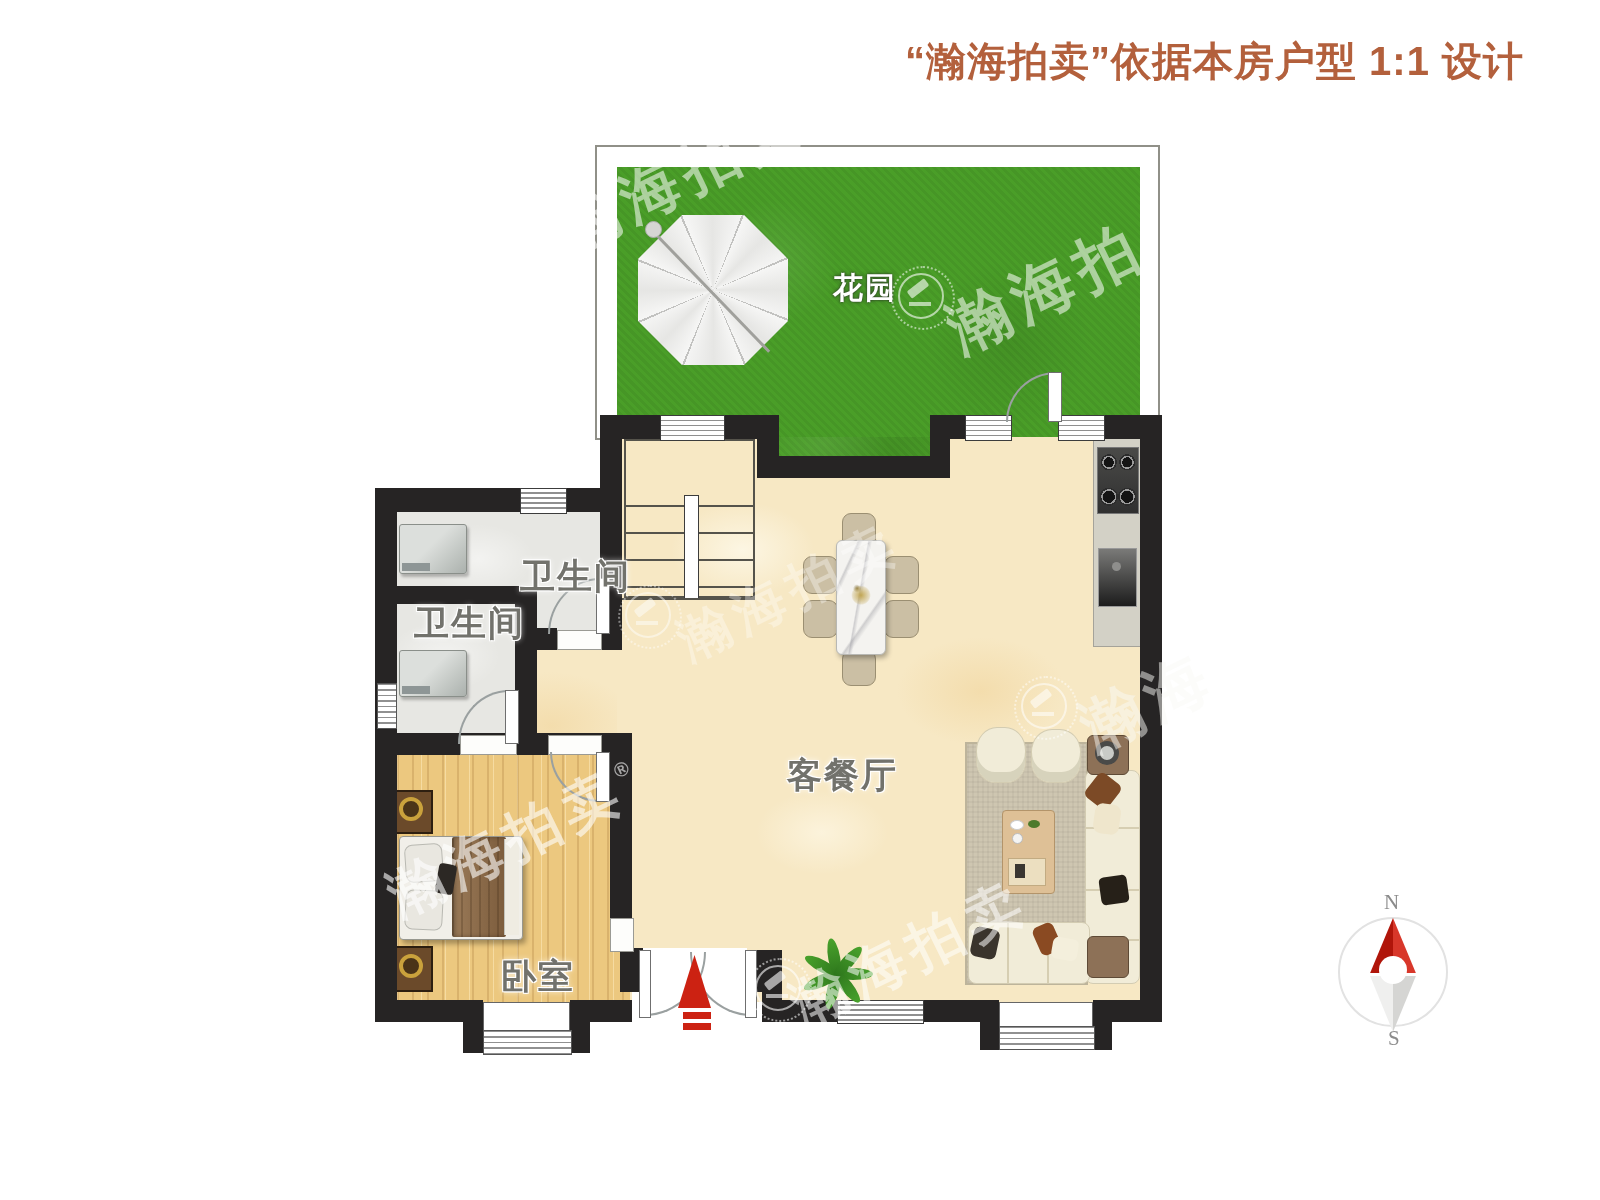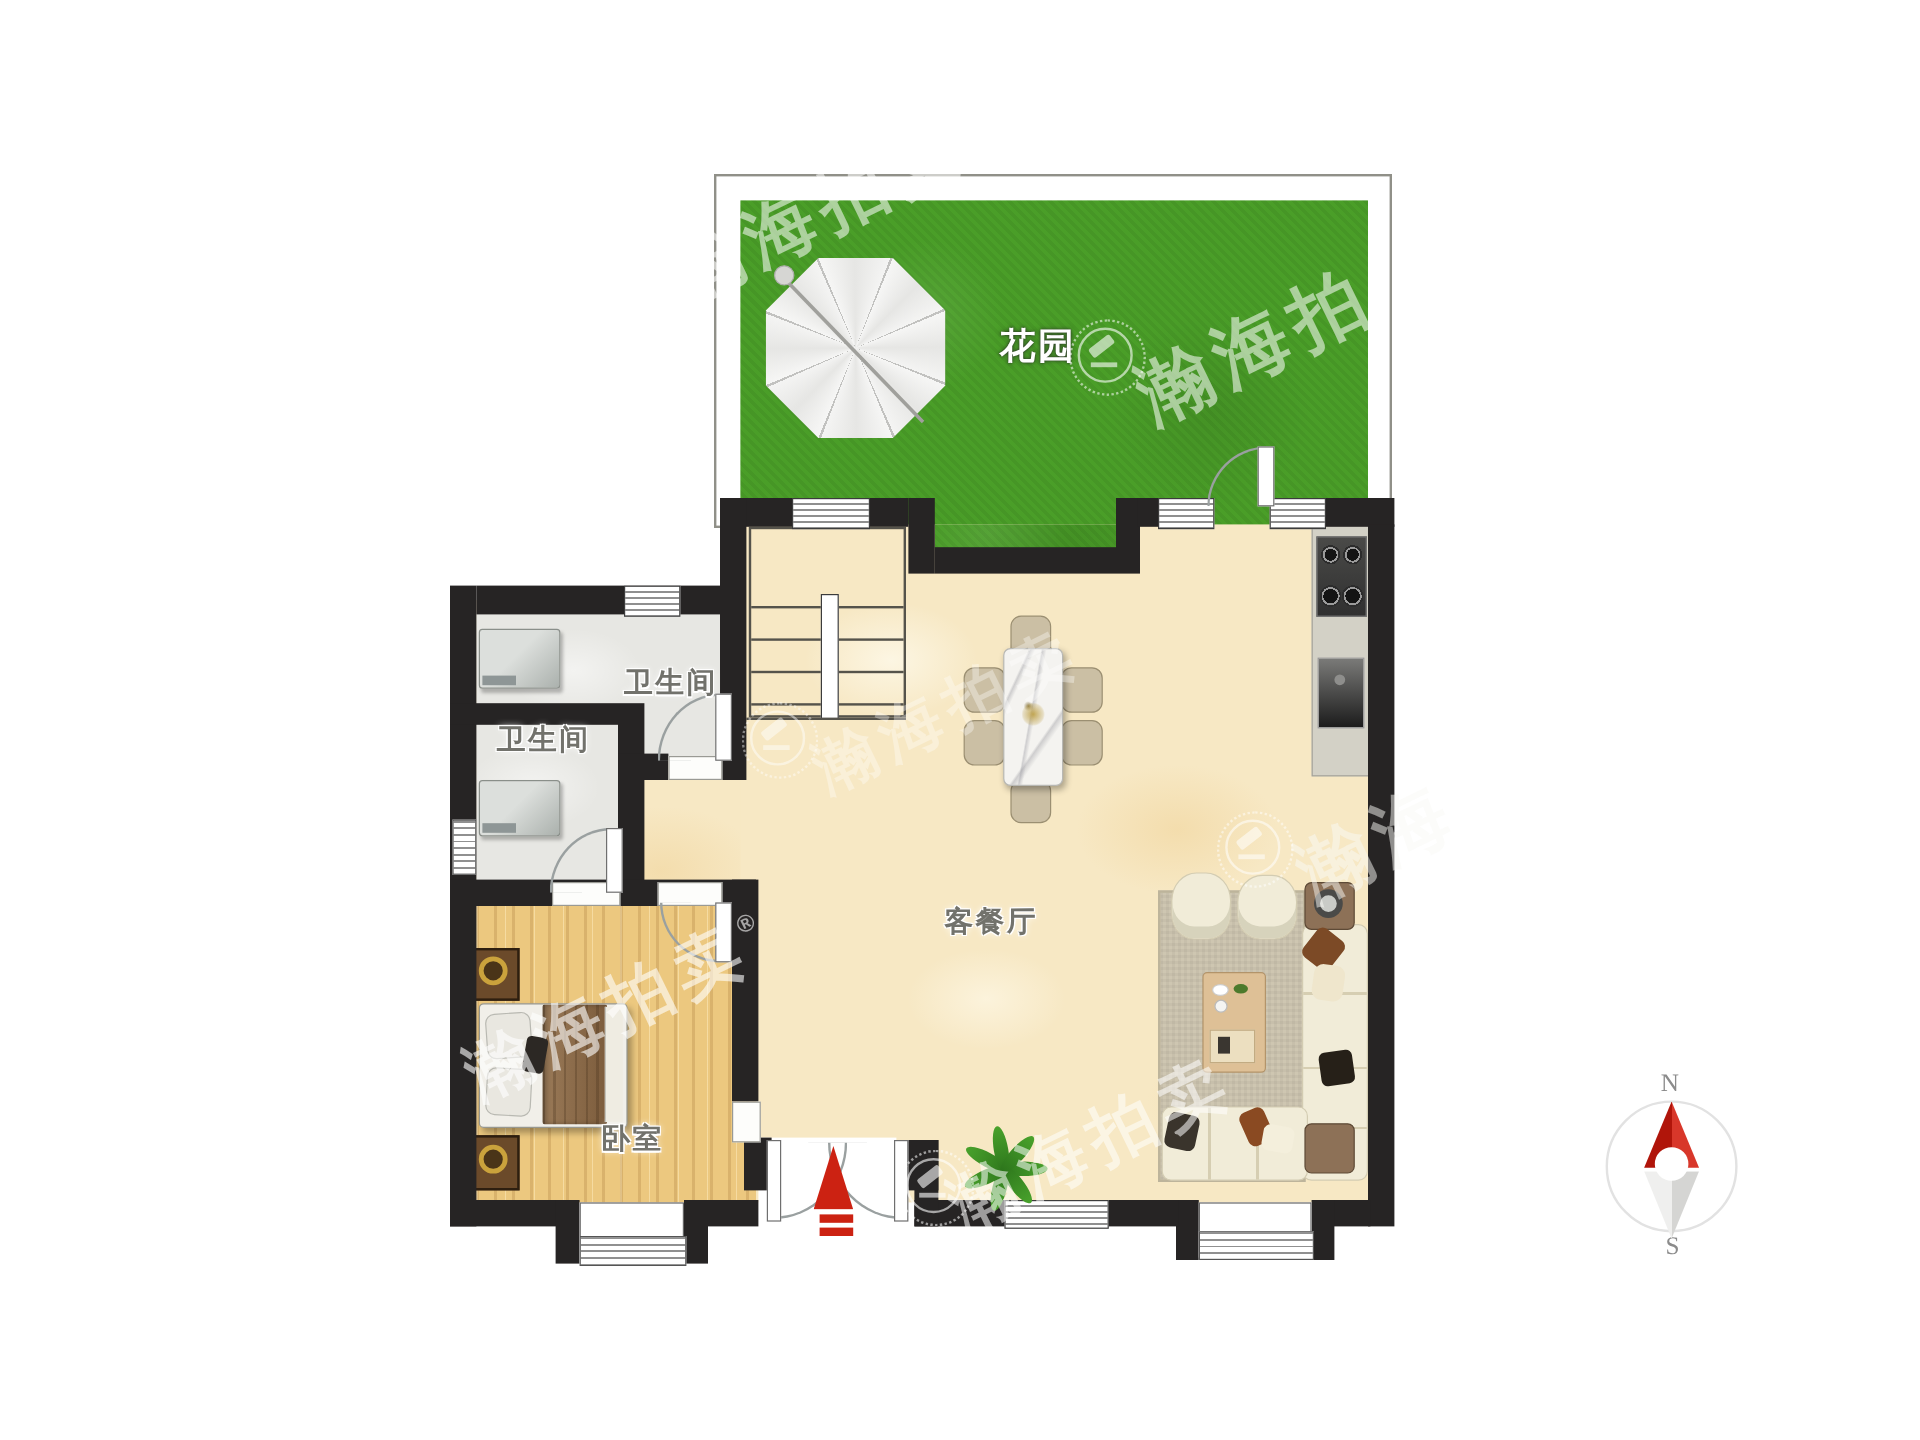--- a/index.html
+++ b/index.html
@@ -28,21 +28,21 @@
   .wall{position:absolute;background:#262424;z-index:4;}
   .win{position:absolute;border:1.5px solid #3c3c3c;z-index:5;
        background:#fff repeating-linear-gradient(180deg, transparent 0 3.5px, #8f8f8f 3.5px 5px);}
   .win-rungs{position:absolute;z-index:5;background:#fff repeating-linear-gradient(180deg,#909090 0 1.5px, transparent 1.5px 5.5px);border:1px solid #555;}
   .sill{position:absolute;background:#fdfdfb;border:1px solid #9a9a94;z-index:5;}
   .panel{position:absolute;background:#fff;border:1.5px solid #6f6f6f;z-index:6;}
   .arc{position:absolute;z-index:5;}
   .arc-tl{border-left:2px solid #9aa0a0;border-top:2px solid #9aa0a0;border-top-left-radius:100% 100%;}
   .arc-bl{border-left:2px solid #9aa0a0;border-bottom:2px solid #9aa0a0;border-bottom-left-radius:100% 100%;}
   .arc-br{border-right:2px solid #9aa0a0;border-bottom:2px solid #9aa0a0;border-bottom-right-radius:100% 100%;}
-  .room-label{position:absolute;z-index:8;font-weight:bold;color:#72726c;font-size:24px;letter-spacing:2px;
+  .room-label{position:absolute;z-index:8;font-weight:bold;color:#72726c;font-size:35px;letter-spacing:2px;
     text-shadow:-1px -1px 0 #fff,1px -1px 0 #fff,-1px 1px 0 #fff,1px 1px 0 #fff,0 0 6px #fff;}
   .garden-label{color:#ffffff;text-shadow:0 0 2px rgba(40,40,40,.9),0 0 4px rgba(40,40,40,.5);}
   .wm-text{position:absolute;z-index:9;color:rgba(255,255,255,.55);font-weight:bold;white-space:nowrap;
     transform:rotate(-26deg);transform-origin:left center;letter-spacing:8px;pointer-events:none;}
   .wm-text .reg{font-size:20px;vertical-align:28px;letter-spacing:0;}
   .wm-logo{position:absolute;z-index:9;pointer-events:none;}
   .wm-ring{position:absolute;left:0;top:0;width:100%;height:100%;border:2px dotted rgba(255,255,255,.55);border-radius:50%;}
   .wm-ring2{position:absolute;left:7px;top:7px;right:7px;bottom:7px;border:2.5px solid rgba(255,255,255,.6);border-radius:50%;}
   .wm-gavel-head{position:absolute;left:16px;top:18px;width:22px;height:9px;background:rgba(255,255,255,.6);
     border-radius:2px;transform:rotate(-38deg);}
@@ -53,20 +53,21 @@
   .leaf{position:absolute;left:50%;top:50%;width:40px;height:12px;border-radius:50%;
     background:linear-gradient(90deg,#2c741b,#49a22c);transform-origin:0 50%;}
   .tread{position:absolute;height:2px;background:#55534b;z-index:3;}
   .compass-letter{position:absolute;font-family:"Liberation Serif","DejaVu Serif",serif;color:#8b8b8b;font-size:21px;}
 </style>
 </head>
 <body>
 
 <div id="stage">
 
+  <div class="abs" style="right:76px;top:34px;font-size:40px;font-weight:600;color:#b3603c;letter-spacing:1px;z-index:10;">“瀚海拍卖”依据本房户型 1:1 设计</div>
 
   <div class="abs" style="left:595px;top:145px;width:565px;height:295px;background:#fff;border:2px solid #909088;z-index:0;"></div>
   <div class="abs grass" style="left:617px;top:167px;width:523px;height:271px;z-index:1;"></div>
 
   <div class="abs" style="left:638px;top:215px;width:150px;height:150px;z-index:2;
               clip-path:polygon(29.3% 0,70.7% 0,100% 29.3%,100% 70.7%,70.7% 100%,29.3% 100%,0 70.7%,0 29.3%);
               background:repeating-conic-gradient(from 22.5deg,#f6f6f5 0deg,#e6e6e4 22deg,#f4f4f3 43.5deg,#c2c2c0 43.5deg 45deg);
               filter:drop-shadow(5px 6px 5px rgba(0,0,0,.35));"></div>
   <div class="abs" style="left:656px;top:233px;width:163px;height:3px;background:#a0a09c;z-index:2;
               transform:rotate(46deg);transform-origin:left center;"></div>
@@ -237,21 +238,21 @@
   <div class="abs" style="left:437px;top:864px;width:18px;height:30px;background:#2c2824;border-radius:4px;transform:rotate(10deg);z-index:5;"></div>
   <div class="abs" style="left:452px;top:837px;width:54px;height:100px;z-index:4;border-radius:2px;
        background:linear-gradient(90deg,#9a7a58,#7c5c3c);
        background-image:repeating-linear-gradient(90deg, rgba(60,40,20,.25) 0 2px, transparent 2px 9px),linear-gradient(90deg,#9a7a58,#7c5c3c);
        box-shadow:inset 3px 0 4px rgba(0,0,0,.3);"></div>
   <div class="abs" style="left:504px;top:839px;width:15px;height:96px;background:#efece2;border-left:1px solid #c2c2ba;z-index:5;"></div>
 
   <div class="room-label" style="left:520px;top:553px;">卫生间</div>
   <div class="room-label" style="left:414px;top:600px;">卫生间</div>
   <div class="room-label" style="left:787px;top:752px;">客餐厅</div>
-  <div class="room-label" style="left:501px;top:933px;">卧室</div>
+  <div class="room-label" style="left:501px;top:953px;">卧室</div>
 
   <div class="wm-text" style="left:565px;top:195px;font-size:58px;">
     <span>瀚海拍卖</span>
   </div>
   <div class="wm-text" style="left:952px;top:292px;font-size:62px;">
     <span>瀚海拍</span>
   </div>
   <div class="wm-text" style="left:682px;top:610px;font-size:52px;color:rgba(255,255,255,.34);">
     <span>瀚海拍卖</span>
   </div>

